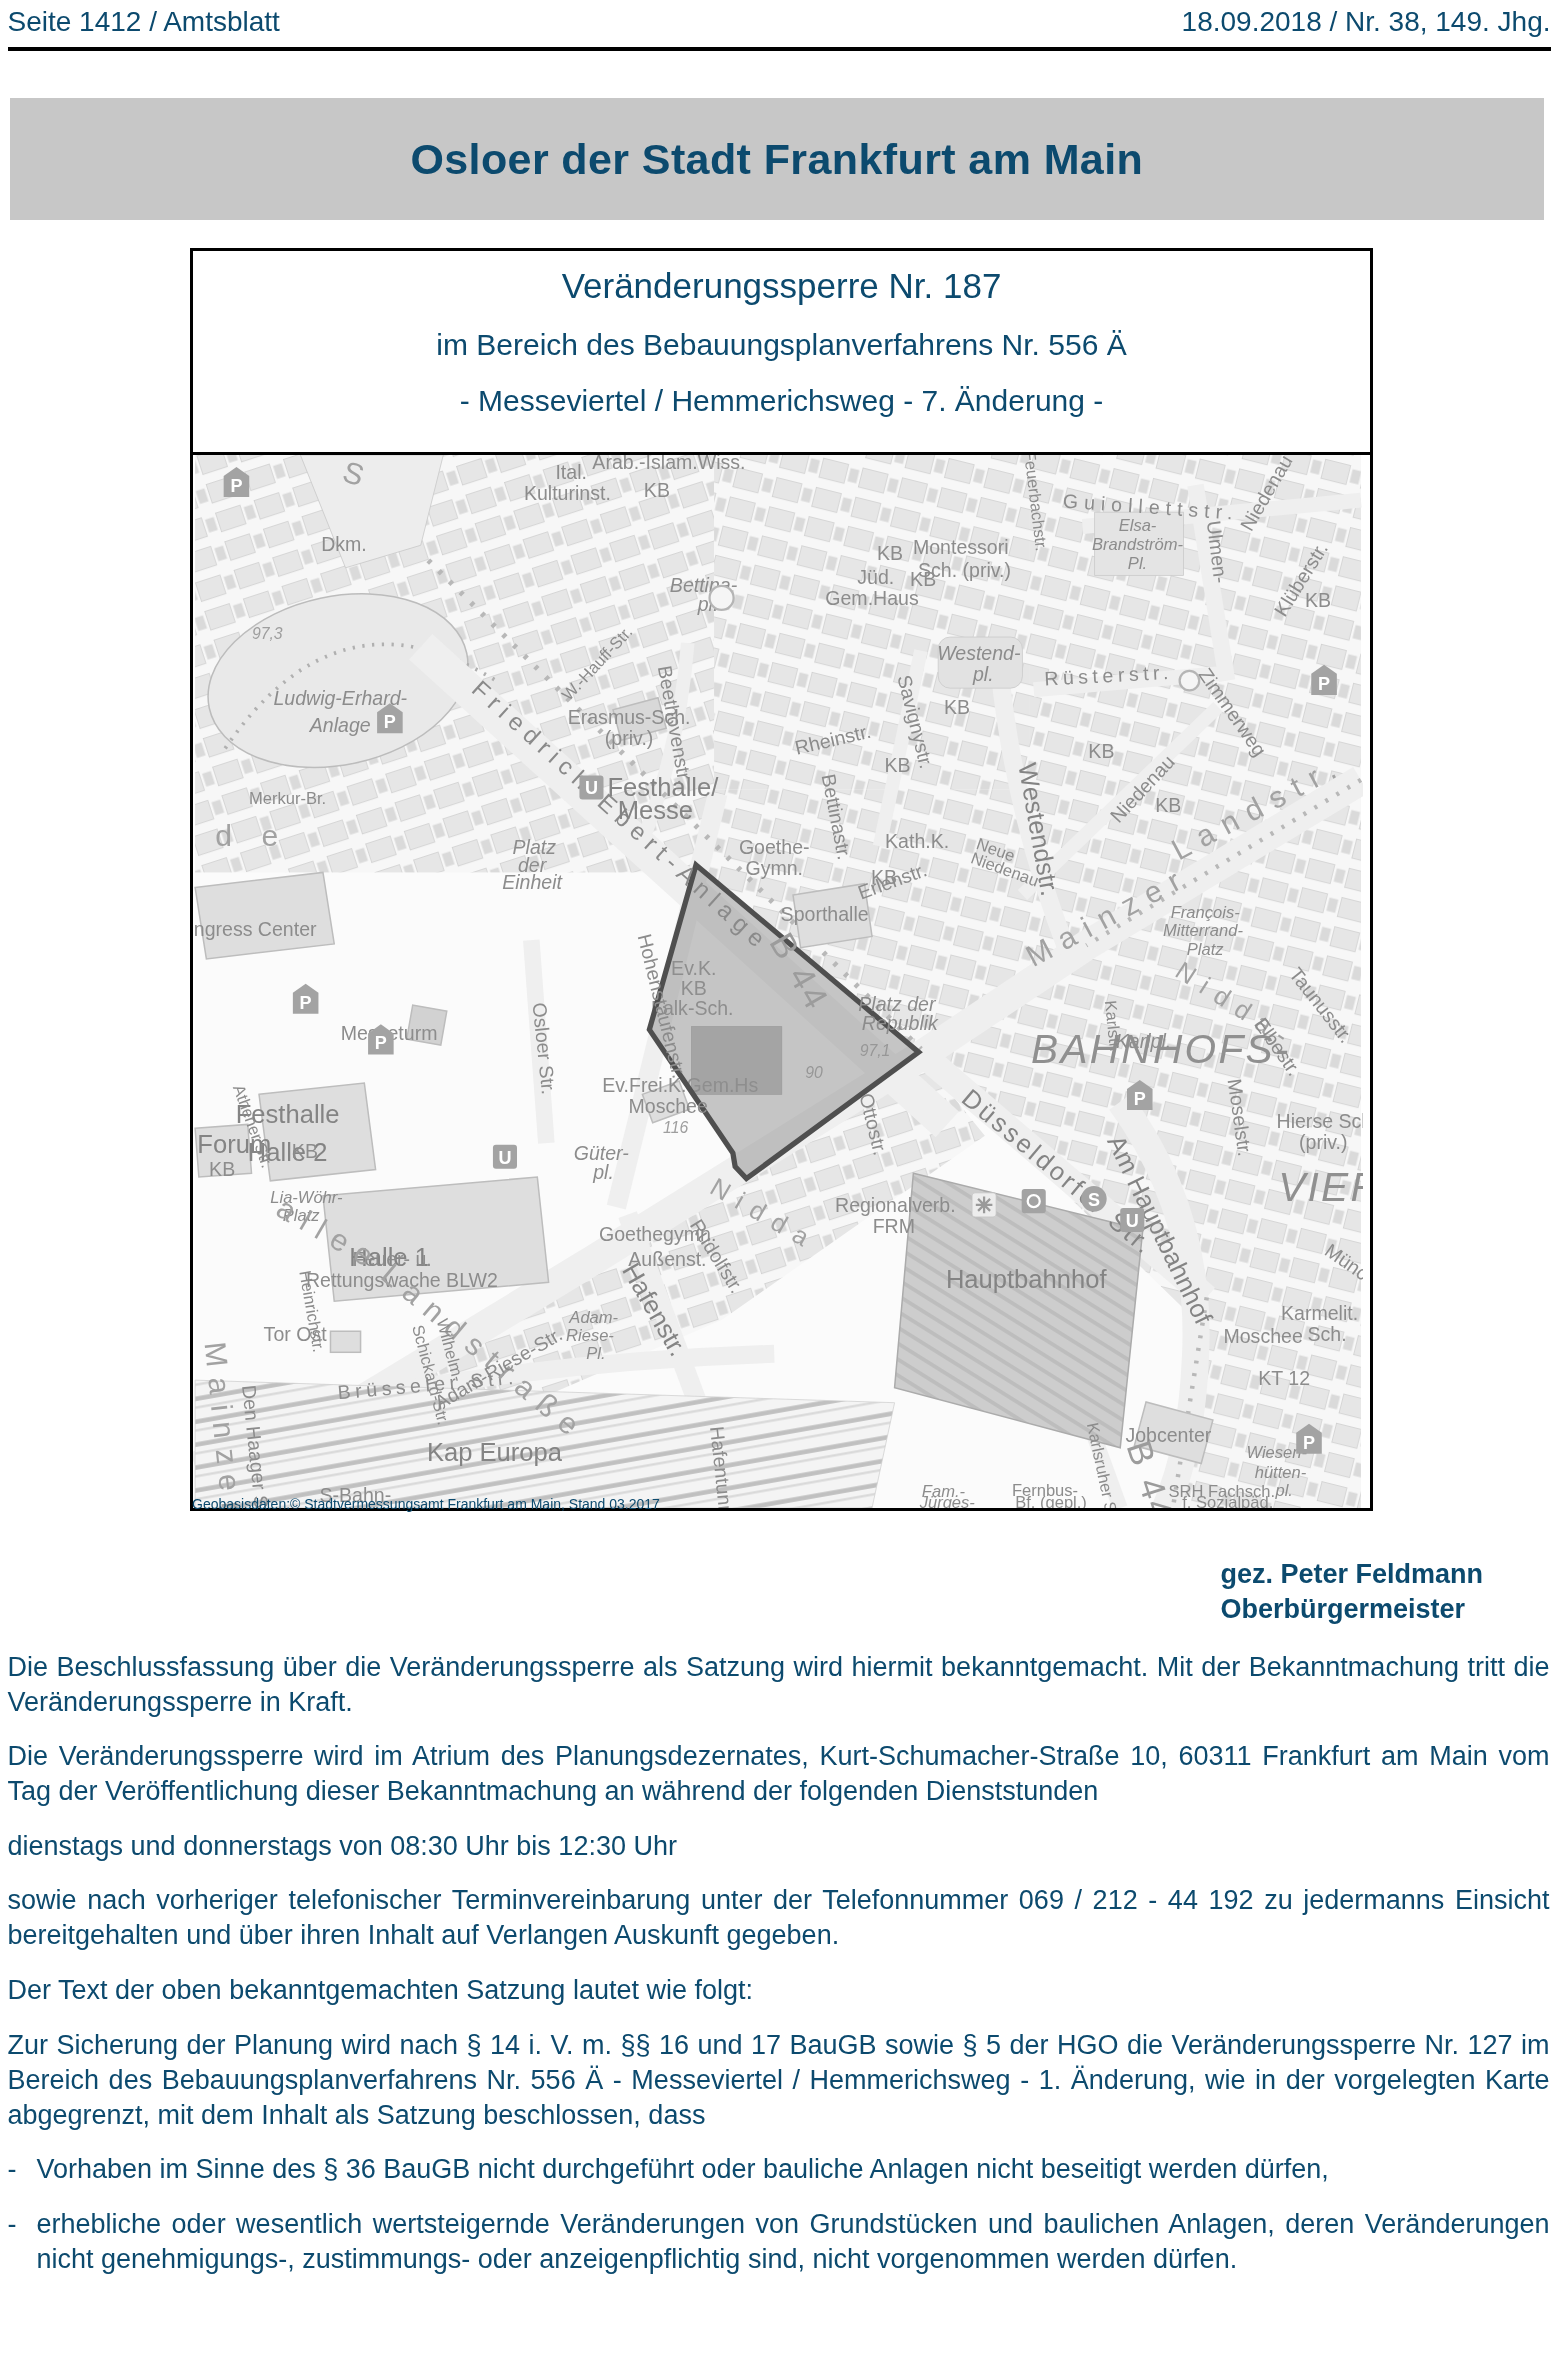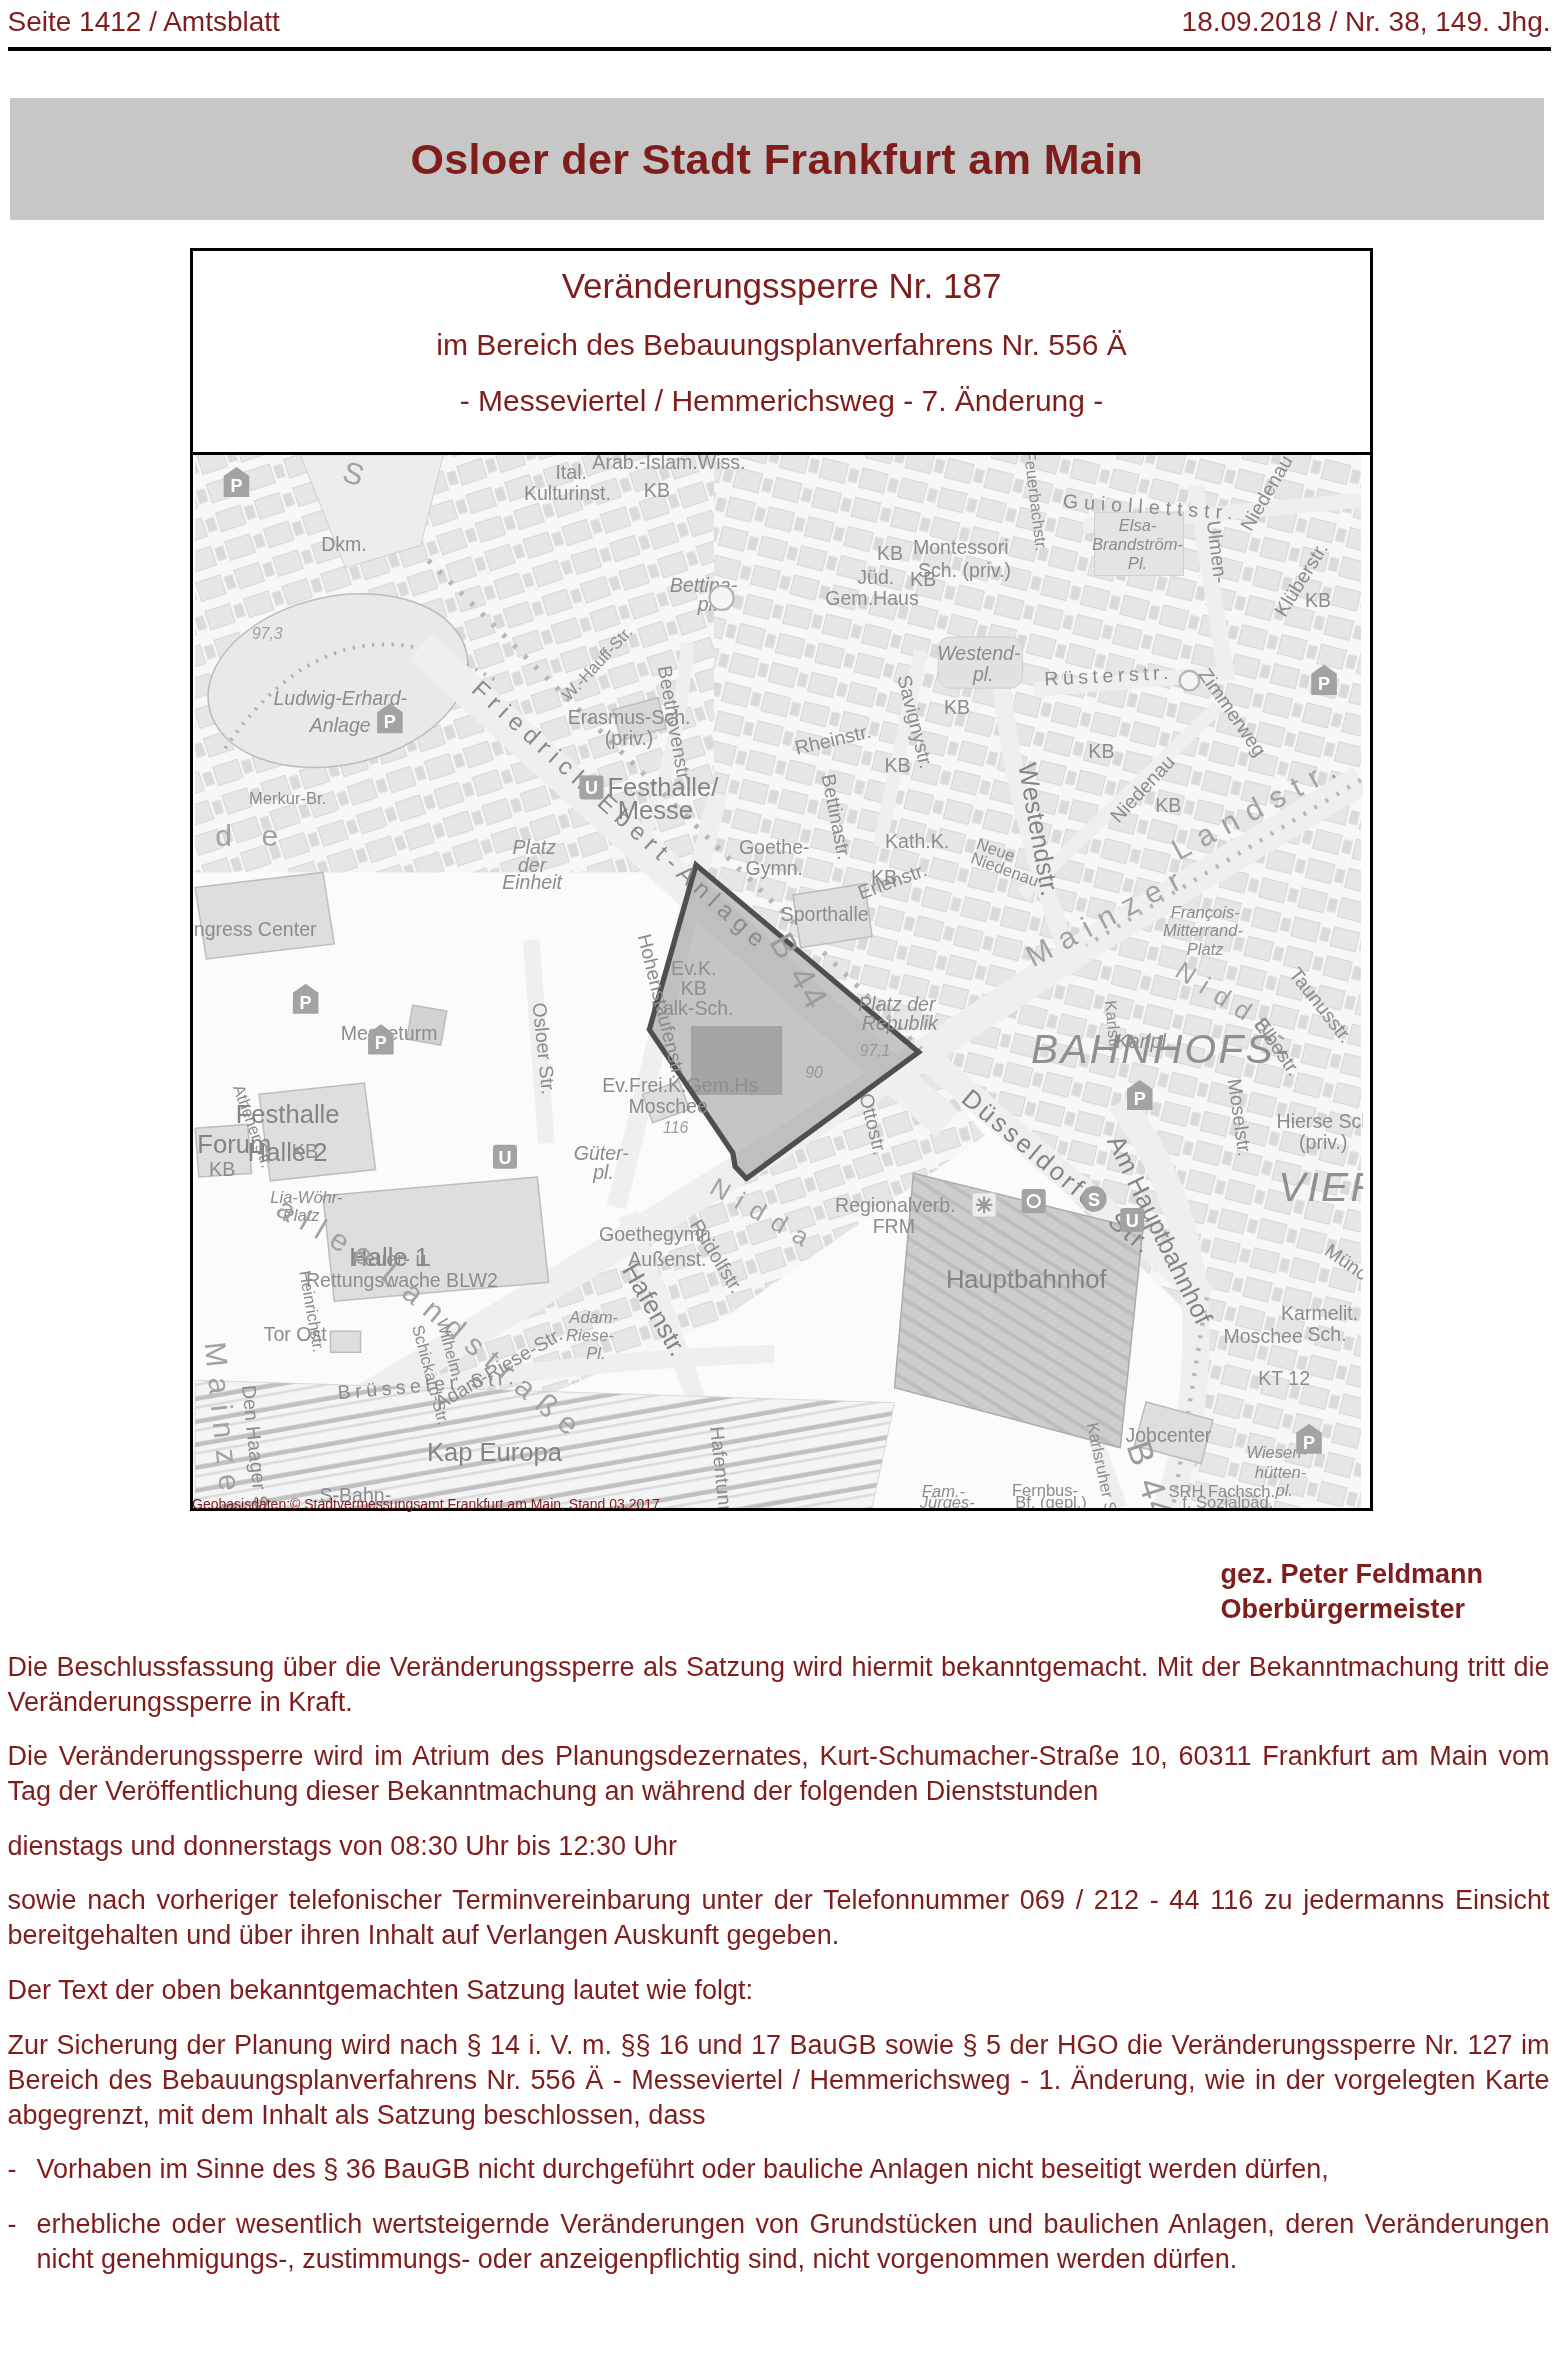--- a/index.html
+++ b/index.html
@@ -1,17 +1,17 @@
 <!DOCTYPE html>
 <html lang="de" style="font-size:12px"><head>
 <meta charset="utf-8">
 <style>
   html,body{margin:0;padding:0;background:#ffffff;}
   .page{position:relative;width:1558px;height:2377px;background:#fff;overflow:hidden;
-        font-family:"Liberation Sans",sans-serif;color:#7f1d1d;}
+        font-family:"Liberation Sans",sans-serif;color:#0c4a6e;}
   
   .hdr{position:absolute;top:6px;left:7.5px;right:7.5px;height:38px;font-size:28px;}
   .hdr .l{position:absolute;left:0;top:0;}
   .hdr .r{position:absolute;right:0;top:0;}
   .hdr-rule{position:absolute;top:41px;left:0;right:0;height:3.8px;background:#000;}
   
   .banner{position:absolute;top:98px;left:9.8px;width:1534px;height:122px;background:#c7c7c7;
           display:flex;align-items:center;justify-content:center;}
   .banner h1{margin:0;font-size:43px;font-weight:bold;letter-spacing:0.4px;}
   
@@ -380,21 +380,21 @@
   <div class="caption">Geobasisdaten:© Stadtvermessungsamt Frankfurt am Main, Stand 03.2017</div>
 
   <div class="doc">
     <div class="sig">
       <div>gez. Peter Feldmann</div>
       <div>Oberbürgermeister</div>
     </div>
     <p>Die Beschlussfassung über die Veränderungssperre als Satzung wird hiermit bekanntgemacht. Mit der Bekanntmachung tritt die Veränderungssperre in Kraft.</p>
     <p>Die Veränderungssperre wird im Atrium des Planungsdezernates, Kurt-Schumacher-Straße 10, 60311 Frankfurt am Main vom Tag der Veröffentlichung dieser Bekanntmachung an während der folgenden Dienststunden</p>
     <p class="nojust">dienstags und donnerstags von 08:30 Uhr bis 12:30 Uhr</p>
-    <p>sowie nach vorheriger telefonischer Terminvereinbarung unter der Telefonnummer 069 / 212 - 44 116 zu jedermanns Einsicht bereitgehalten und über ihren Inhalt auf Verlangen Auskunft gegeben.</p>
+    <p>sowie nach vorheriger telefonischer Terminvereinbarung unter der Telefonnummer 069 / 212 - 44 192 zu jedermanns Einsicht bereitgehalten und über ihren Inhalt auf Verlangen Auskunft gegeben.</p>
     <p class="nojust">Der Text der oben bekanntgemachten Satzung lautet wie folgt:</p>
     <p>Zur Sicherung der Planung wird nach § 14 i. V. m. §§ 16 und 17 BauGB sowie § 5 der HGO die Veränderungssperre Nr. 127 im Bereich des Bebauungsplanverfahrens Nr. 556 Ä - Messeviertel / Hemmerichsweg - 1. Änderung, wie in der vorgelegten Karte abgegrenzt, mit dem Inhalt als Satzung beschlossen, dass</p>
     <div class="bullet">
       <span class="dash">-</span>
       <p>Vorhaben im Sinne des § 36 BauGB nicht durchgeführt oder bauliche Anlagen nicht beseitigt werden dürfen,</p>
     </div>
     <div class="bullet">
       <span class="dash">-</span>
       <p>erhebliche oder wesentlich wertsteigernde Veränderungen von Grundstücken und baulichen Anlagen, deren Veränderungen nicht genehmigungs-, zustimmungs- oder anzeigenpflichtig sind, nicht vorgenommen werden dürfen.</p>
     </div>

